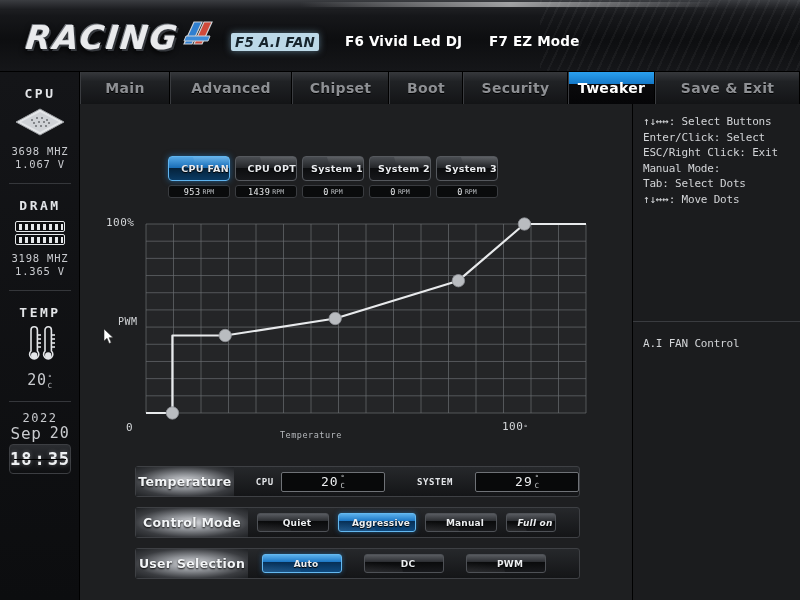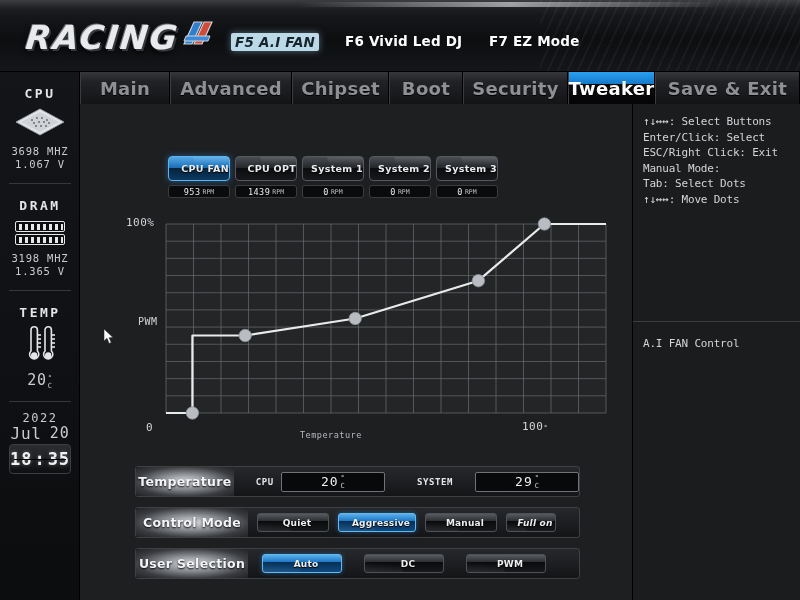--- a/index.html
+++ b/index.html
@@ -57,21 +57,21 @@
 
   
   .tabbar {
     position:absolute; left:80px; top:72px; width:720px; height:32px;
     background: linear-gradient(180deg,#2d2f33 0%, #1d1f22 35%, #101113 100%);
     display:flex; border-bottom:1px solid #000;
   }
   .tab {
     flex:0 0 auto; height:32px; position:relative;
     display:flex; align-items:center; justify-content:center;
-    font-size:18px; font-weight:bold; color:#8e9094;
+    font-size:14px; font-weight:bold; color:#8e9094;
     text-shadow:0 1px 0 #000; letter-spacing:.3px;
     border-right:1px solid #000; border-left:1px solid #3a3c40;
     background: linear-gradient(180deg,#36383c 0%, #202225 30%, #131416 100%);
   }
   .tab.active {
     color:#ffffff;
     background: linear-gradient(180deg,#2aa0ef 0%, #1478c8 38%, #0a0a0c 39%, #050507 100%);
   }
 
   
@@ -160,21 +160,21 @@
   }
   .fanrpm {
     margin-top:4px; height:13px; border-radius:3px;
     background:#0a0b0c; border:1px solid #3a3c40;
     display:flex; align-items:center; justify-content:center; gap:2px;
   }
   .rpm-num { font-family:"DejaVu Sans Mono", monospace; font-size:8.5px; color:#e8eaec; letter-spacing:.5px; }
   .rpm-unit { font-family:"DejaVu Sans Mono", monospace; font-size:6.5px; color:#bfc2c6; }
 
   
-  .graphwrap { position:absolute; left:0; top:108px; width:552px; height:242px;margin-left:20px; }
+  .graphwrap { position:absolute; left:0; top:108px; width:552px; height:242px; }
   .axis-lab {
     position:absolute; font-family:"DejaVu Sans Mono", monospace;
     color:#d4d6d9; font-size:11px; letter-spacing:.5px;
   }
 
   
   .ctrlrow {
     position:absolute; left:55px; width:445px; height:31px;
     background: linear-gradient(180deg,#26282b,#141517);
     border:1px solid #3e4044; border-radius:3px;
@@ -311,21 +311,21 @@
       <div style="display:flex;align-items:flex-start;justify-content:center;gap:1px;">
         <span class="sb-val" style="font-size:15px;">20</span>
         <span class="sb-val" style="font-size:7px;line-height:8px;">°<br><span>C</span></span>
       </div>
     </div>
     <div class="sb-div" style="margin-top:11px;"></div>
 
     <div class="sb-block" style="padding-top:10px;">
       <div class="sb-val" style="font-size:12px;letter-spacing:1.5px;">2022</div>
       <div style="display:flex;align-items:center;justify-content:center;gap:8px;margin-top:2px;">
-        <span class="sb-val" style="font-size:16px;">Jul</span>
+        <span class="sb-val" style="font-size:16px;">Sep</span>
         <span class="sb-val" style="font-size:15px;">20</span>
       </div>
       <div class="clock">
         <span class="clock-seg">18</span>
         <span class="clock-seg">:</span>
         <span class="clock-seg">35</span>
       </div>
     </div>
   </div>
 

